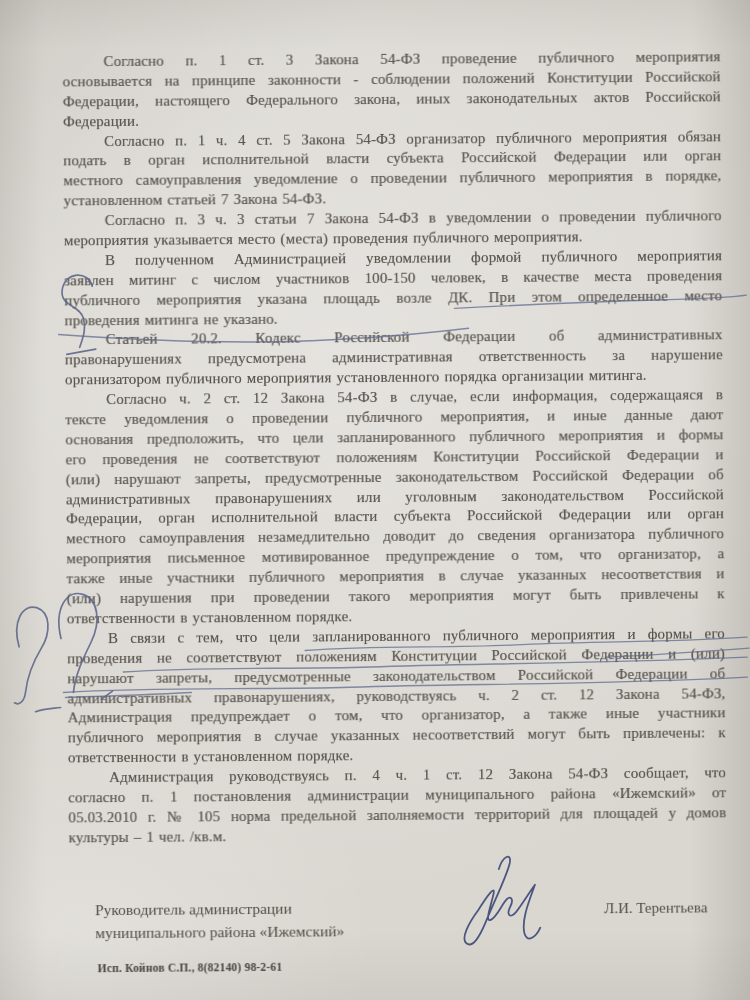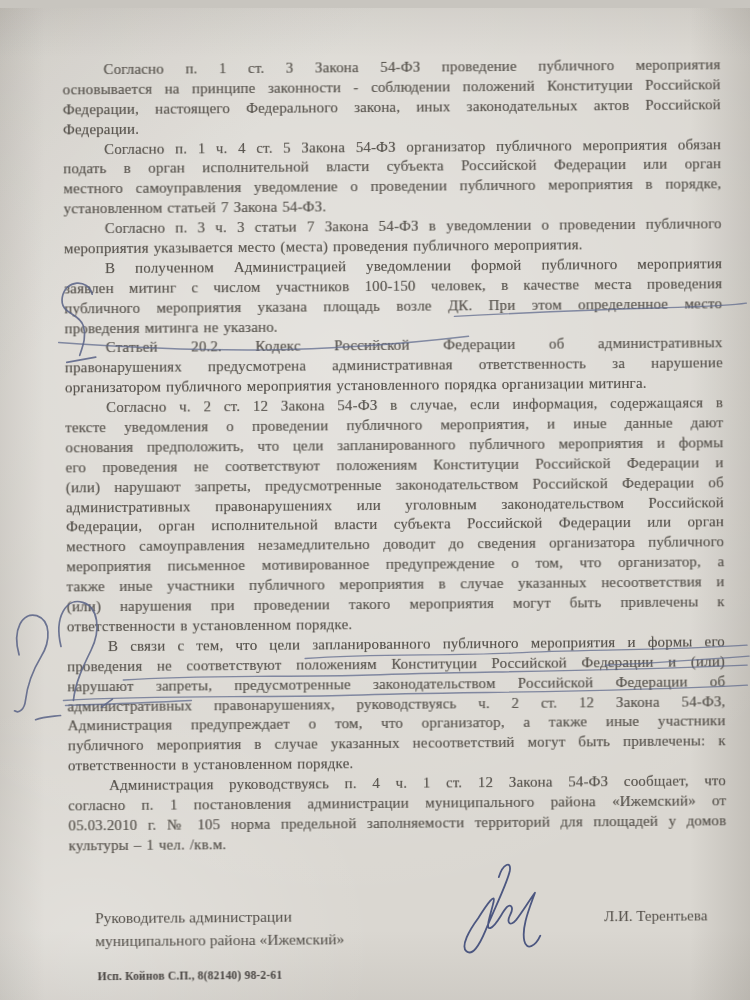--- a/index.html
+++ b/index.html
@@ -10,21 +10,20 @@
   }
   .sheet{
     position:absolute;inset:0;
     background:
       radial-gradient(120% 90% at 45% 35%, rgba(255,255,255,0.30) 0%, rgba(255,255,255,0) 62%),
       radial-gradient(55% 35% at 12% 94%, rgba(255,255,255,0.22) 0%, rgba(255,255,255,0) 70%),
       linear-gradient(to right, rgba(105,99,90,0.14) 0%, rgba(105,99,90,0) 6%, rgba(105,99,90,0) 92%, rgba(105,99,90,0.20) 100%),
       linear-gradient(to bottom, rgba(105,99,90,0.10) 0%, rgba(105,99,90,0) 5%, rgba(105,99,90,0) 93%, rgba(105,99,90,0.10) 100%),
       linear-gradient(135deg, rgba(100,95,88,0.10) 0%, rgba(100,95,88,0) 22%),
       #dad7d1;
-    margin-top: 8px;
   }
   .tilt{
     position:absolute;inset:0;
     transform:rotate(-0.45deg);
     transform-origin:50% 0;
   }
   .doc-text{
     position:absolute;left:62px;top:50px;width:658px;
     color:#57534d;
     filter:blur(0.22px);

